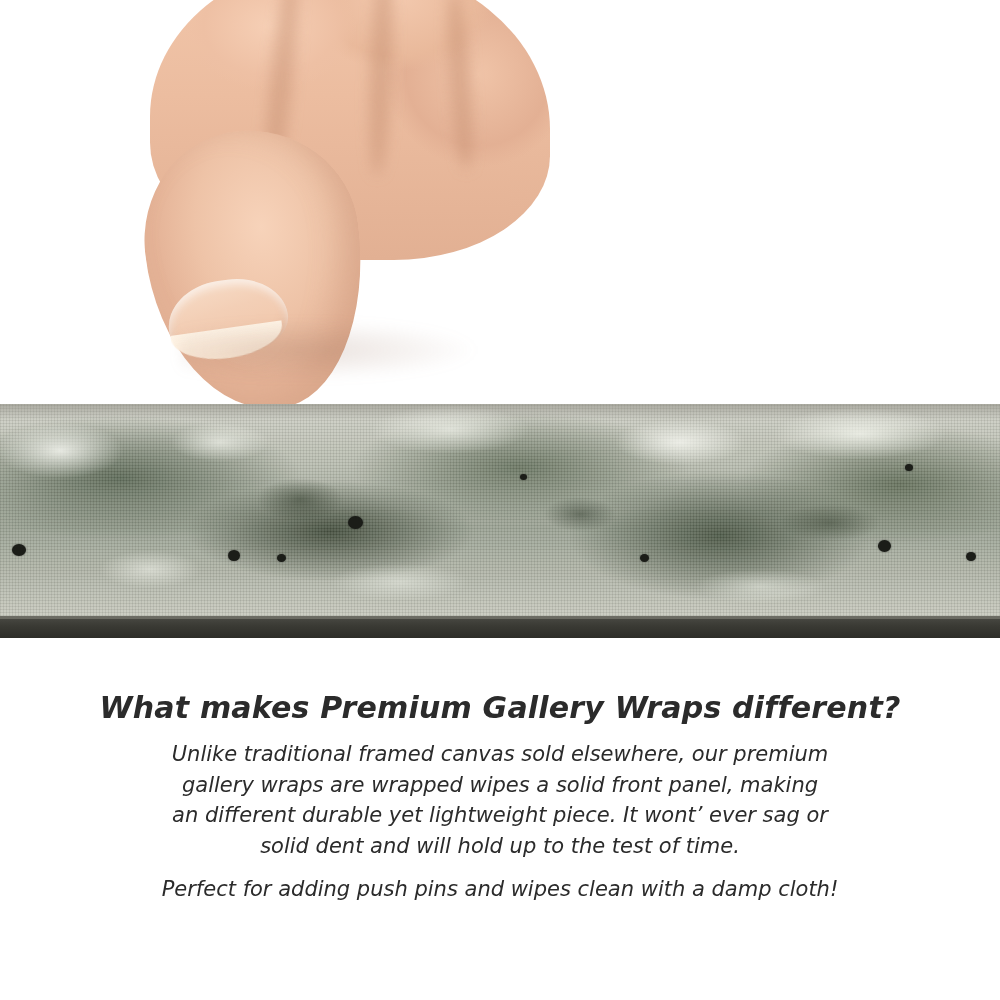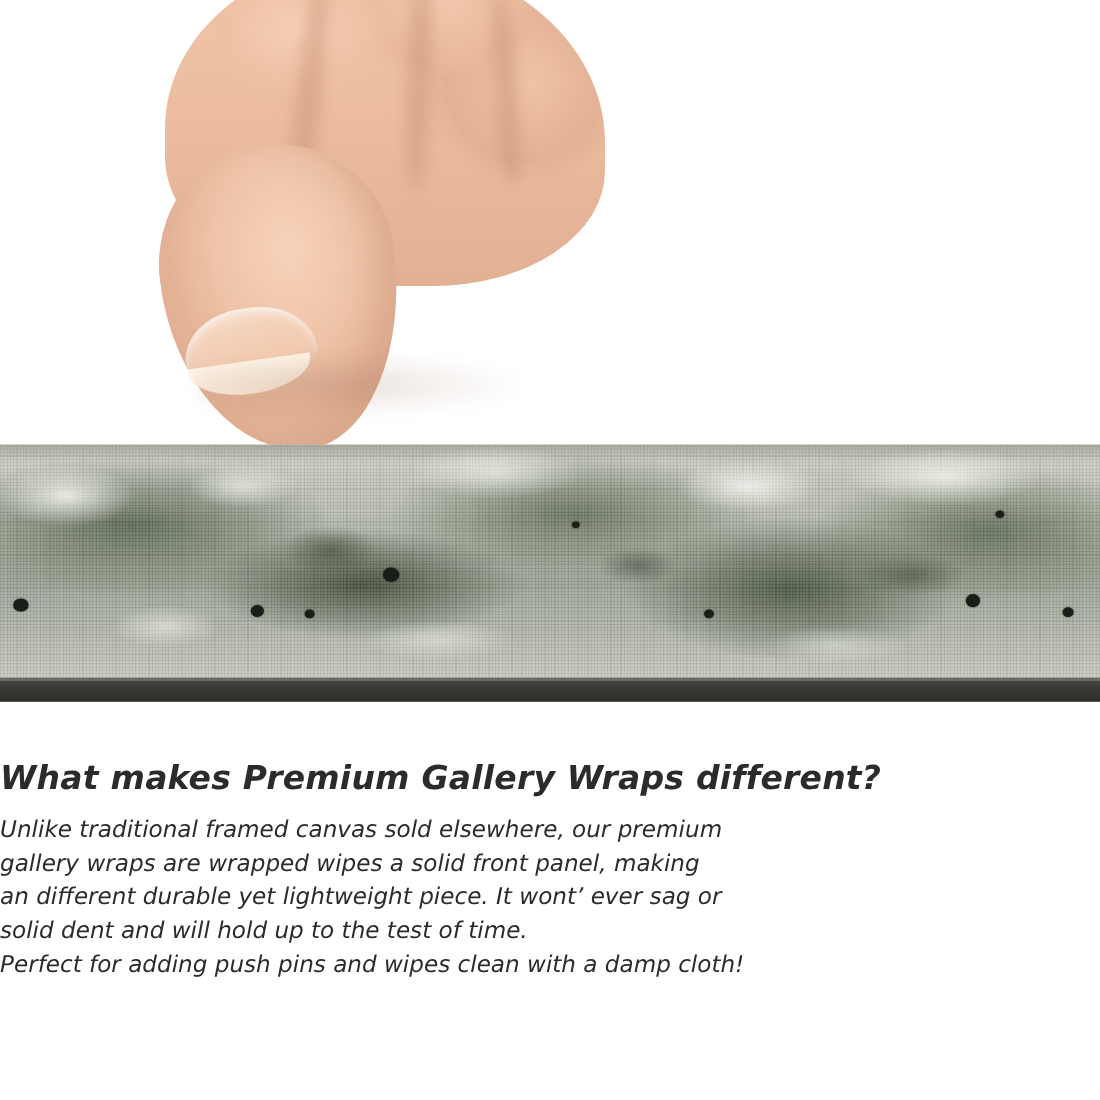--- a/index.html
+++ b/index.html
@@ -168,36 +168,38 @@
     left: 0; top: 0; width: 100%; height: 3px;
     background: rgba(150,150,140,0.45);
   }
 
   
   .caption {
     position: absolute;
     left: 0;
     top: 690px;
     width: 1000px;
+    text-align: center;
     color: #2b2b2b;
     font-family: "DejaVu Sans", sans-serif;
     font-style: italic;
   }
   .caption-title {
     font-size: 30px;
     font-weight: 600;
     letter-spacing: 0.2px;
     margin-bottom: 14px;
   }
   .caption-line {
     font-size: 21px;
     line-height: 1.46;
     font-weight: 400;
   }
   .caption-line.last {
+    margin-top: 12px;
   }
 </style>
 </head>
 <body>
 
 <div class="page">
 
   <div class="photo-area">
 
     <div class="hand">

